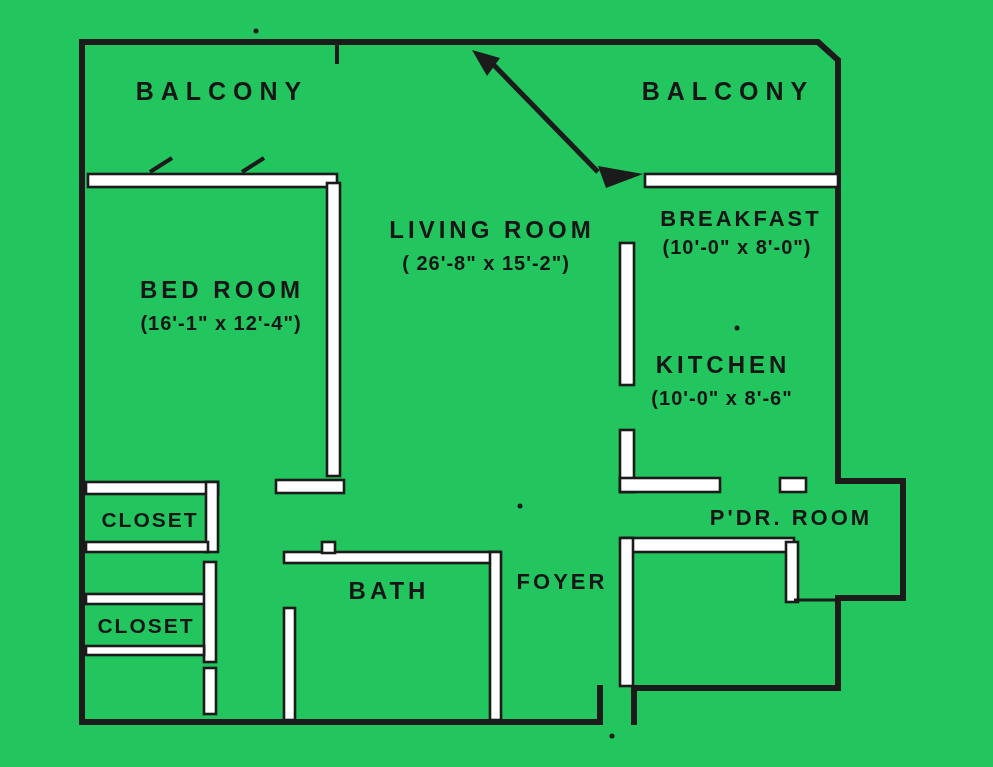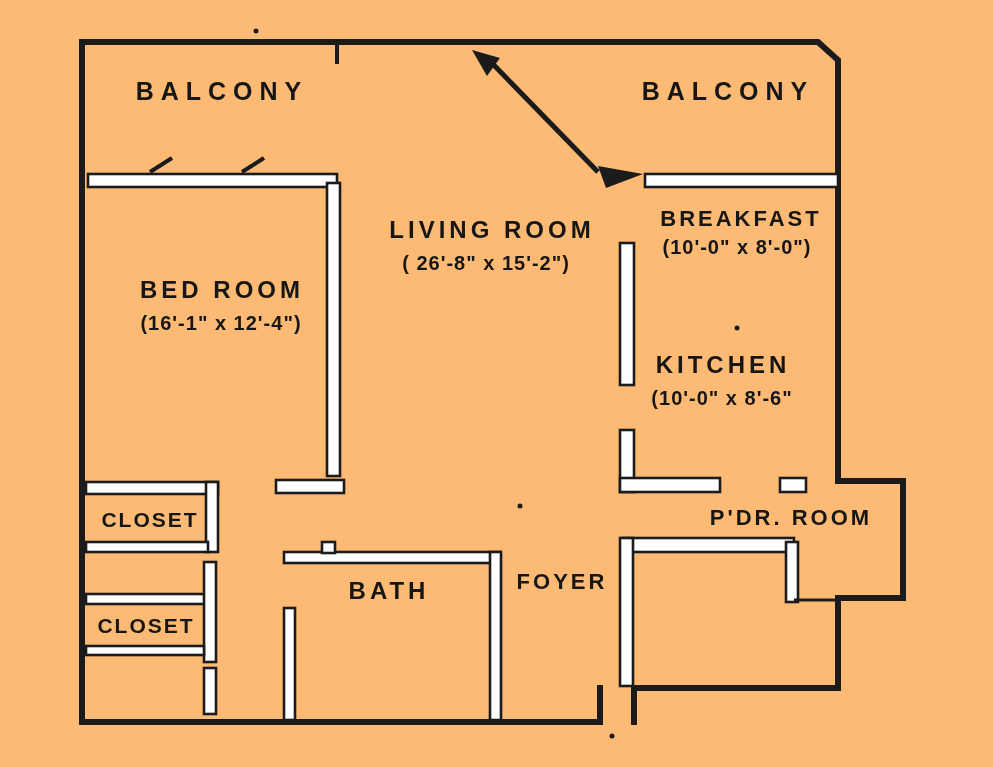--- a/index.html
+++ b/index.html
@@ -5,21 +5,21 @@
   html, body {
     margin: 0;
     padding: 0;
     background: #ffffff;
     font-family: "Liberation Sans", sans-serif;
   }
   .page {
     position: relative;
     width: 993px;
     height: 767px;
-    background: #fdba74;
+    background: #22c55e;
     overflow: hidden;
   }
   svg { display: block; }
   .wall-hollow {
     fill: #ffffff;
     stroke: #1b1b1b;
     stroke-width: 2.6px;
   }
   .wall-fill { fill: #1b1b1b; stroke: none; }
   .lbl {

